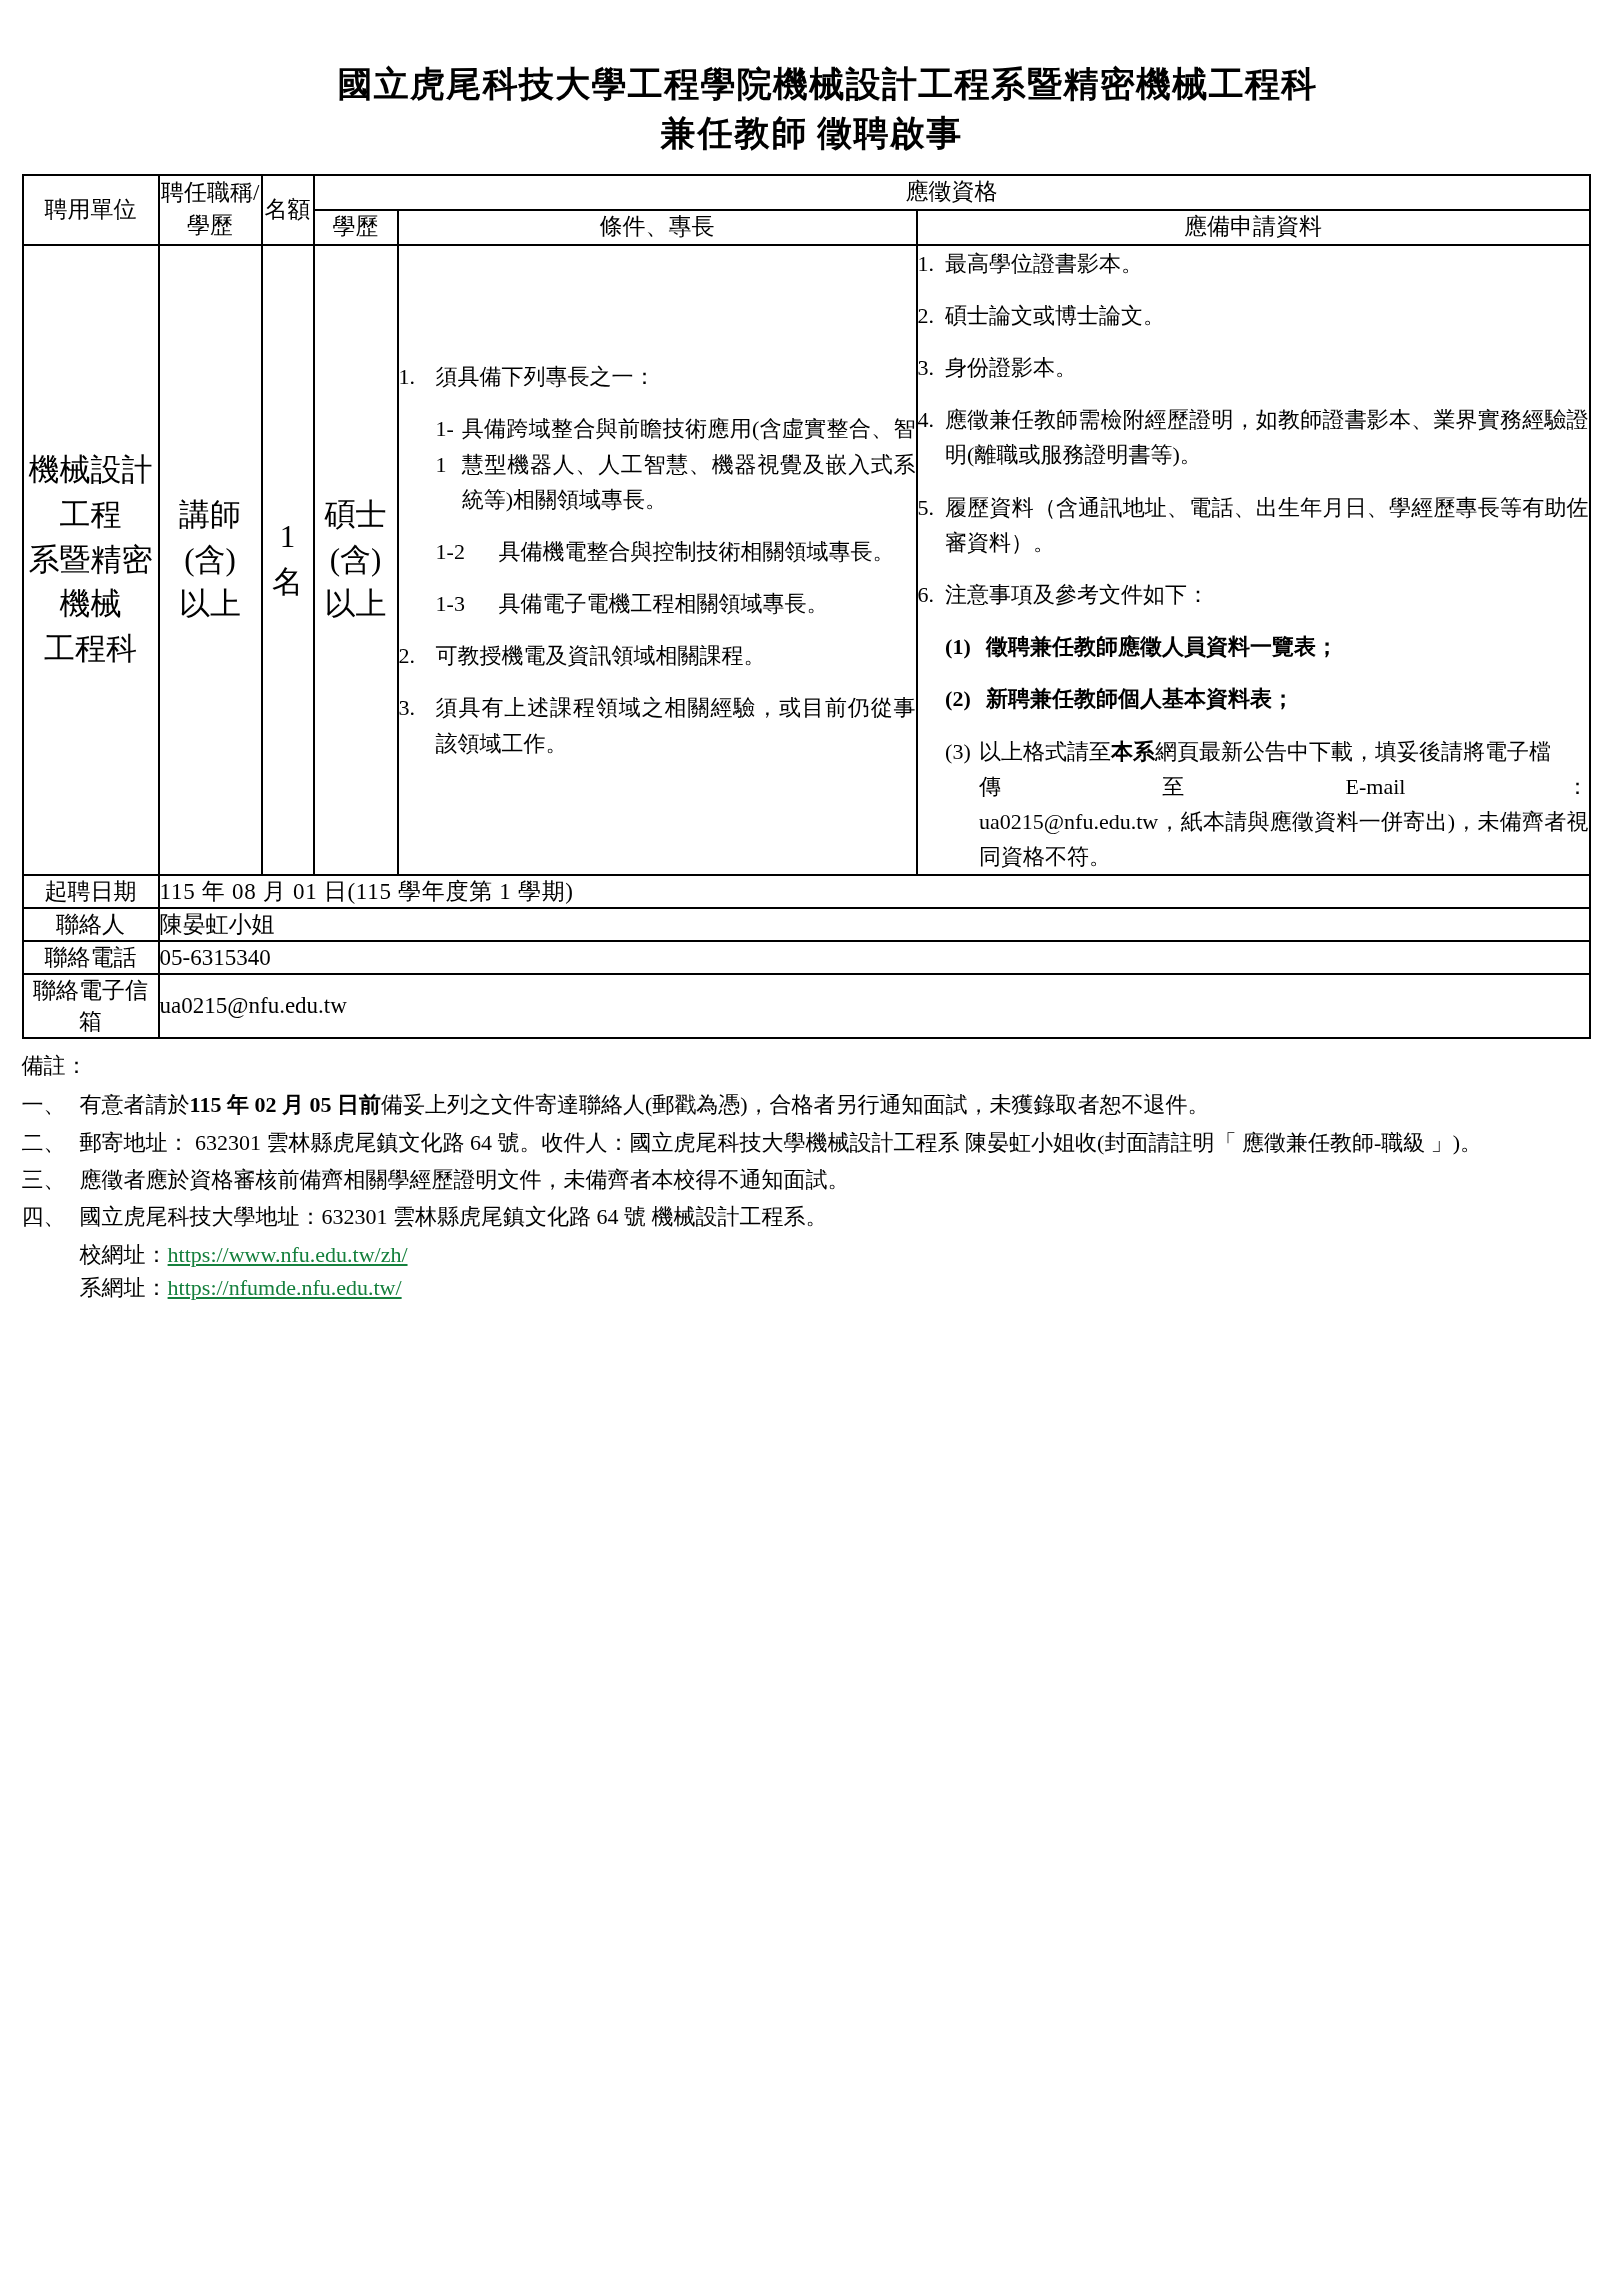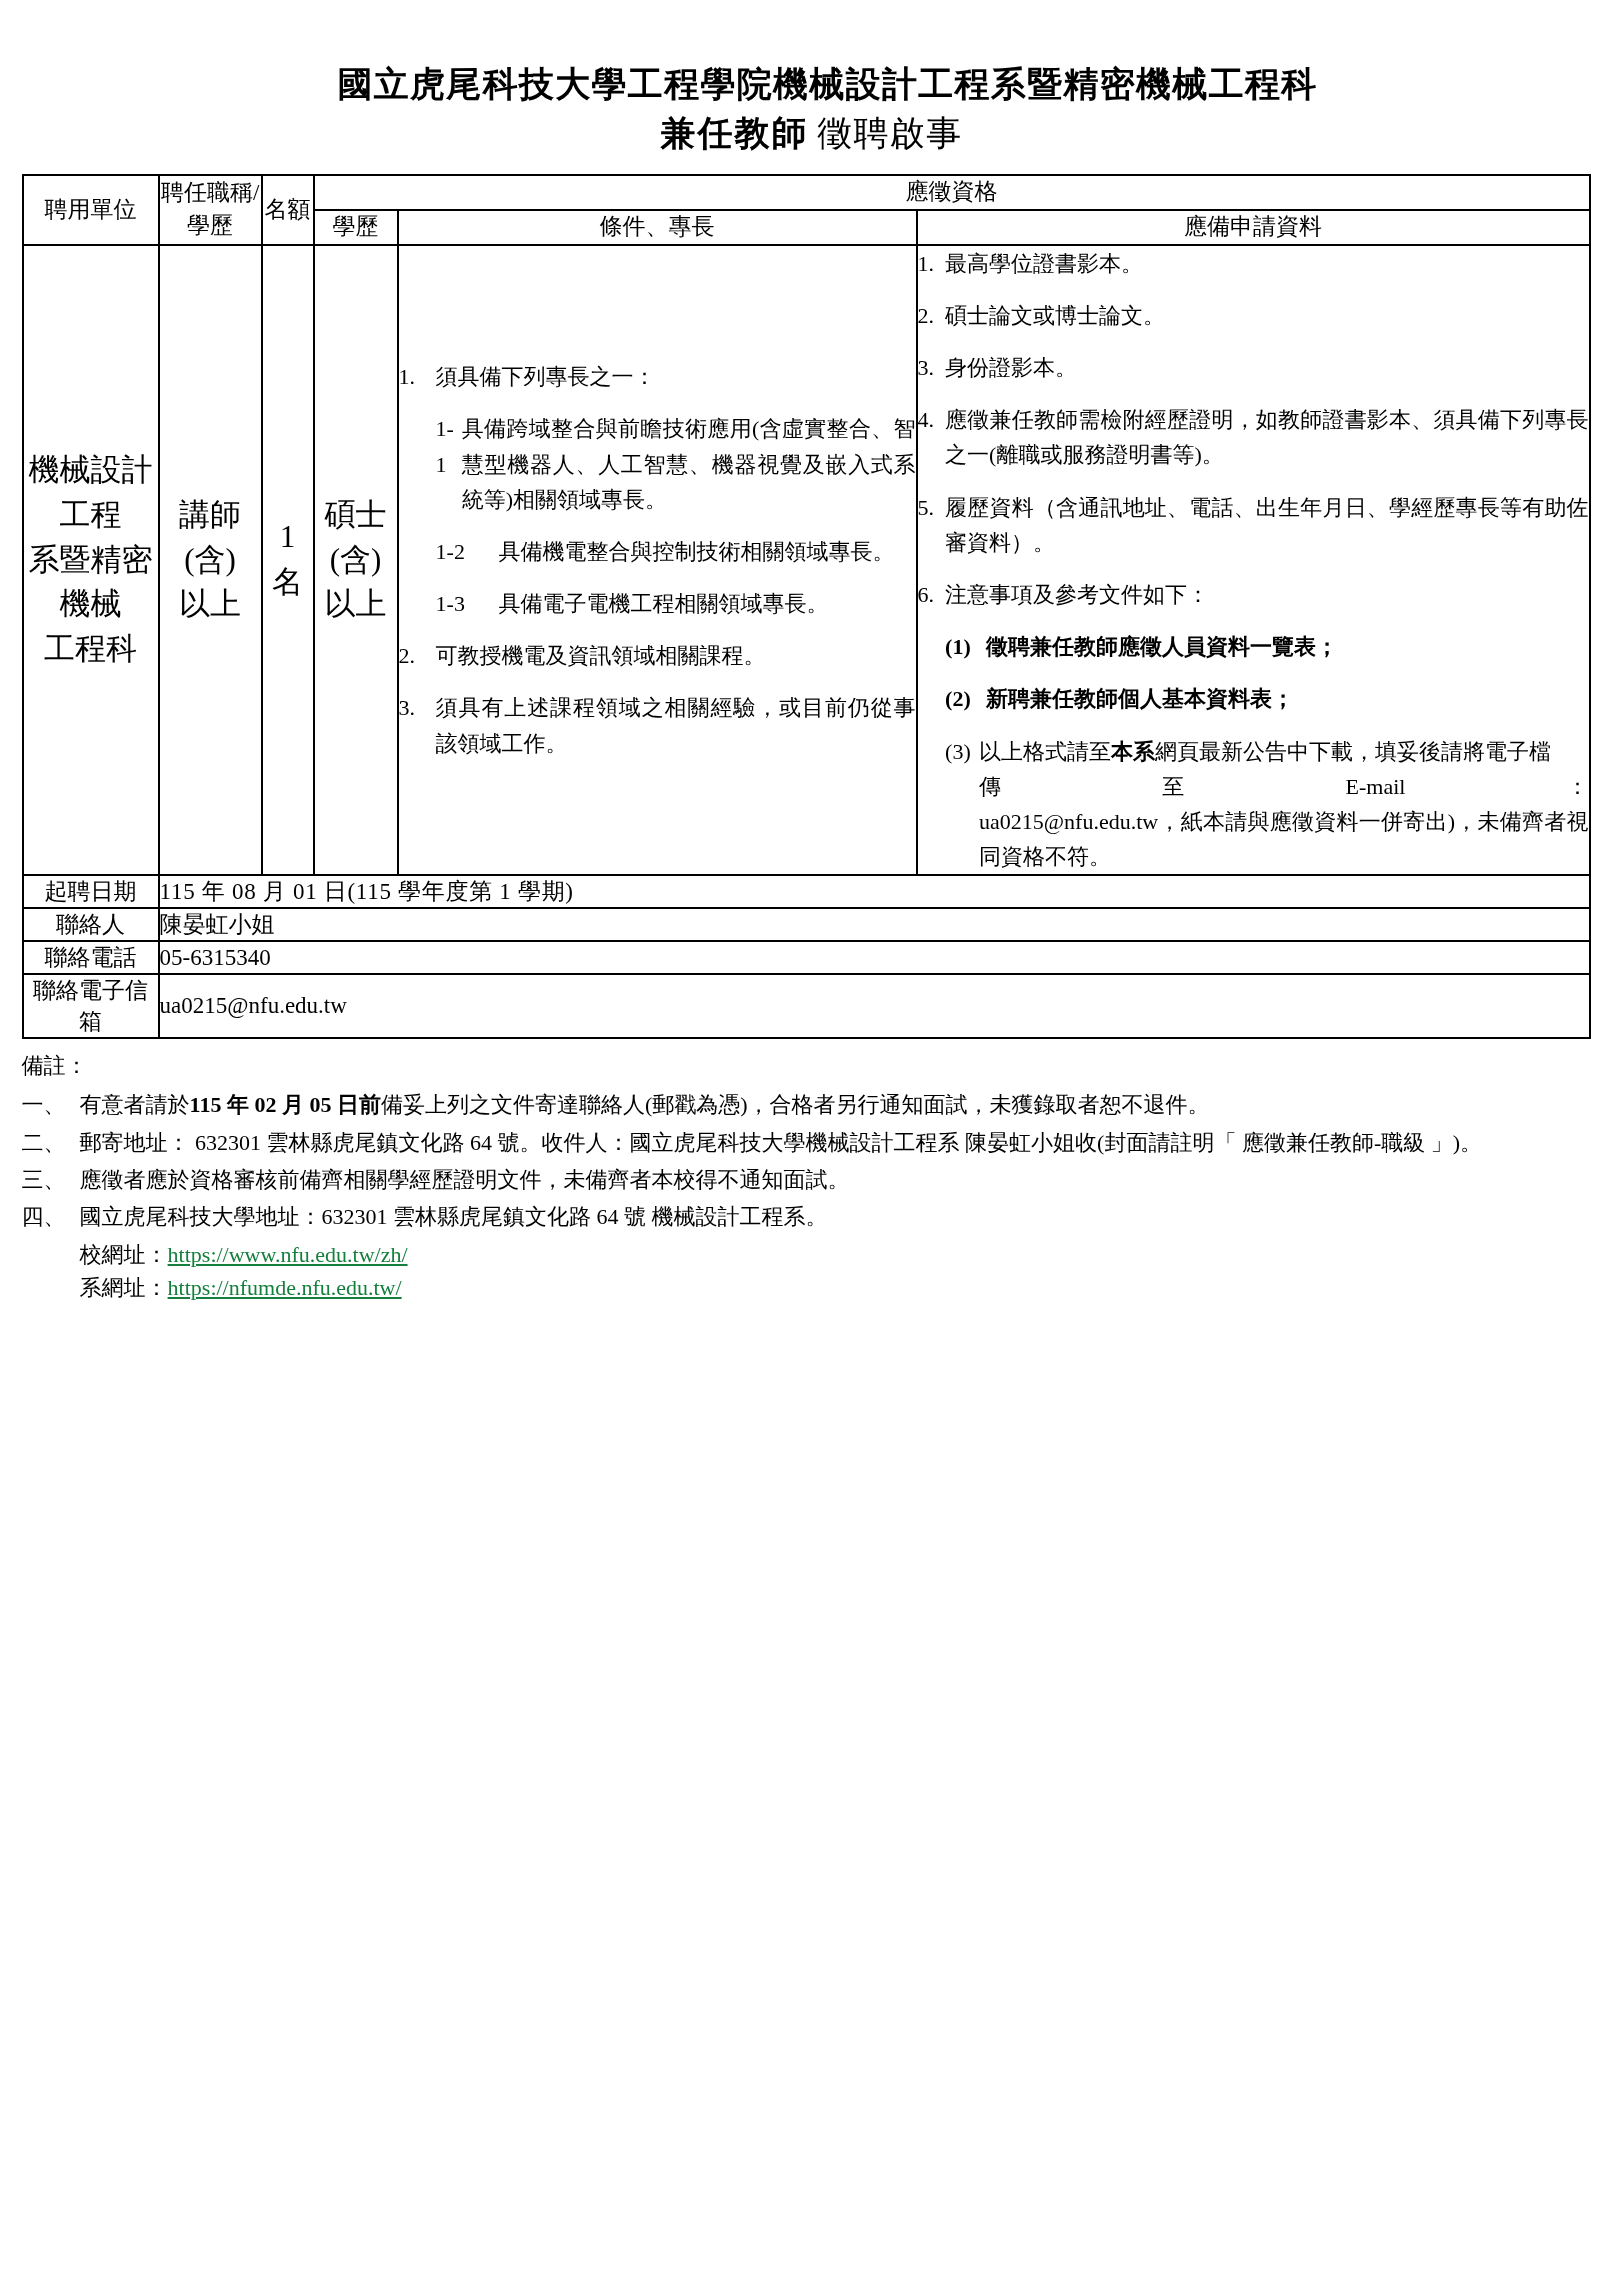--- a/index.html
+++ b/index.html
@@ -37,21 +37,21 @@
   .title-line2 {
     font-size: 35px;
     line-height: 1.30;
     margin-top: 3.9px;
   }
   .title-line2 .bold-part {
     font-weight: bold;
     letter-spacing: 2px;
   }
   .title-line2 .norm-part {
-    font-weight: normal;
+    font-weight: bold;
     letter-spacing: 1.3px;
     text-align: center;
   }
 
   
   .tbl-wrap {
     margin: 18.3px 0 0 21.6px;
     width: 1567px;
   }
   table.main {
@@ -262,21 +262,21 @@
           <div class="num-item">
             <span class="num-marker">2.</span>
             <span class="num-text">碩士論文或博士論文。</span>
           </div>
           <div class="num-item">
             <span class="num-marker">3.</span>
             <span class="num-text">身份證影本。</span>
           </div>
           <div class="num-item">
             <span class="num-marker">4.</span>
-            <span class="num-text">應徵兼任教師需檢附經歷證明，如教師證書影本、須具備下列專長之一(離職或服務證明書等)。</span>
+            <span class="num-text">應徵兼任教師需檢附經歷證明，如教師證書影本、業界實務經驗證明(離職或服務證明書等)。</span>
           </div>
           <div class="num-item">
             <span class="num-marker">5.</span>
             <span class="num-text">履歷資料（含通訊地址、電話、出生年月日、學經歷專長等有助佐審資料）。</span>
           </div>
           <div class="num-item">
             <span class="num-marker">6.</span>
             <span class="num-text">注意事項及參考文件如下：</span>
           </div>
 

